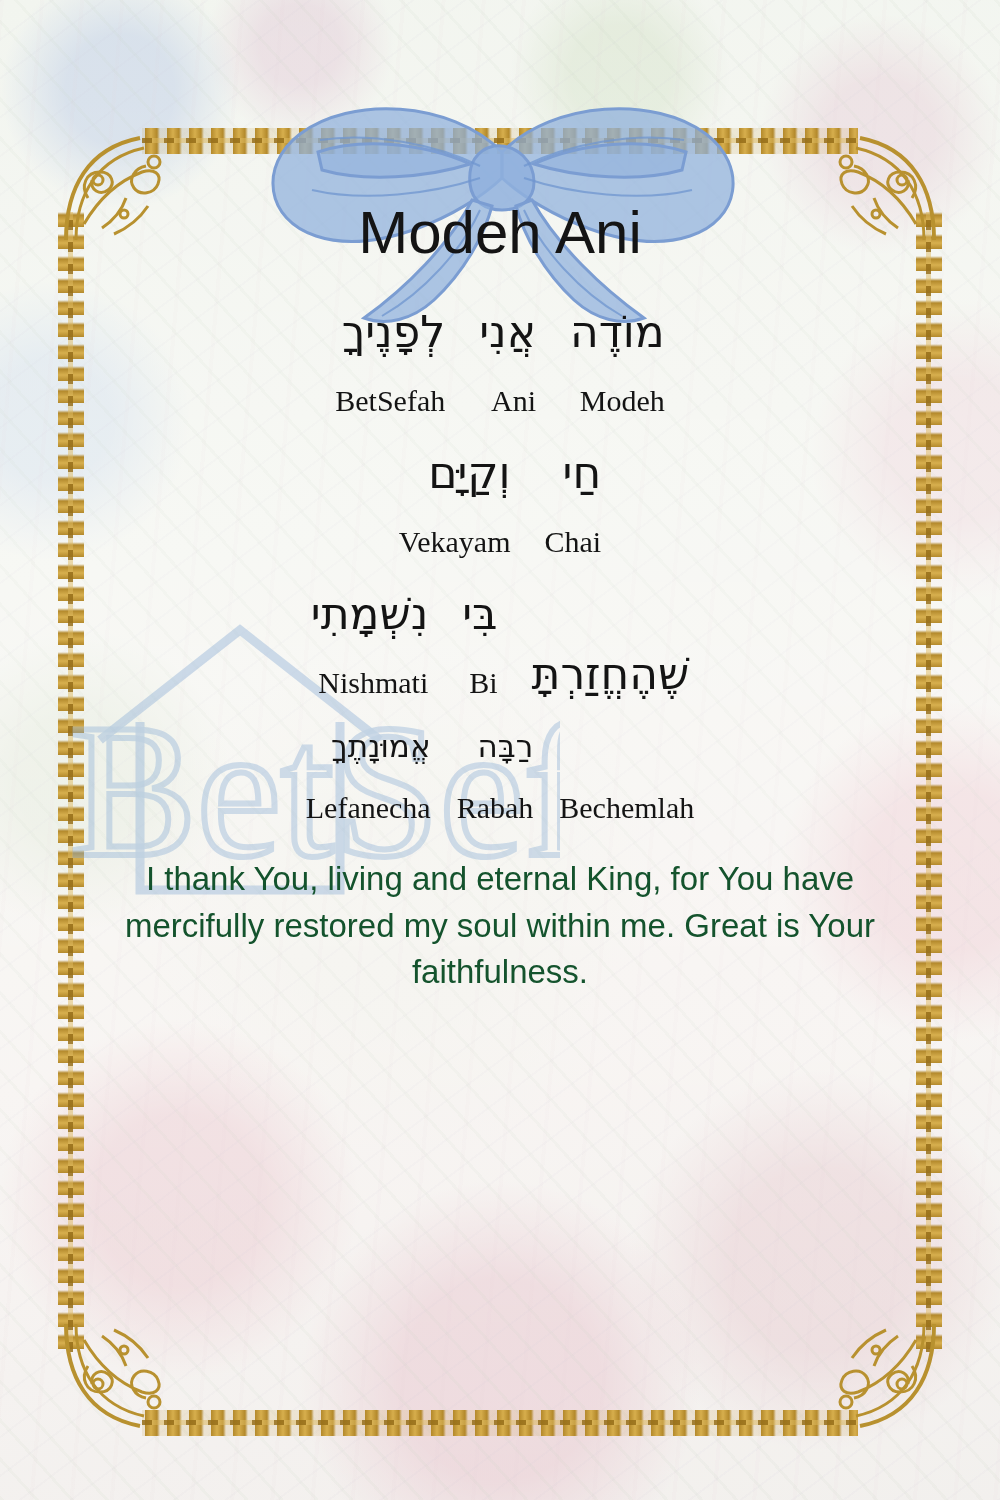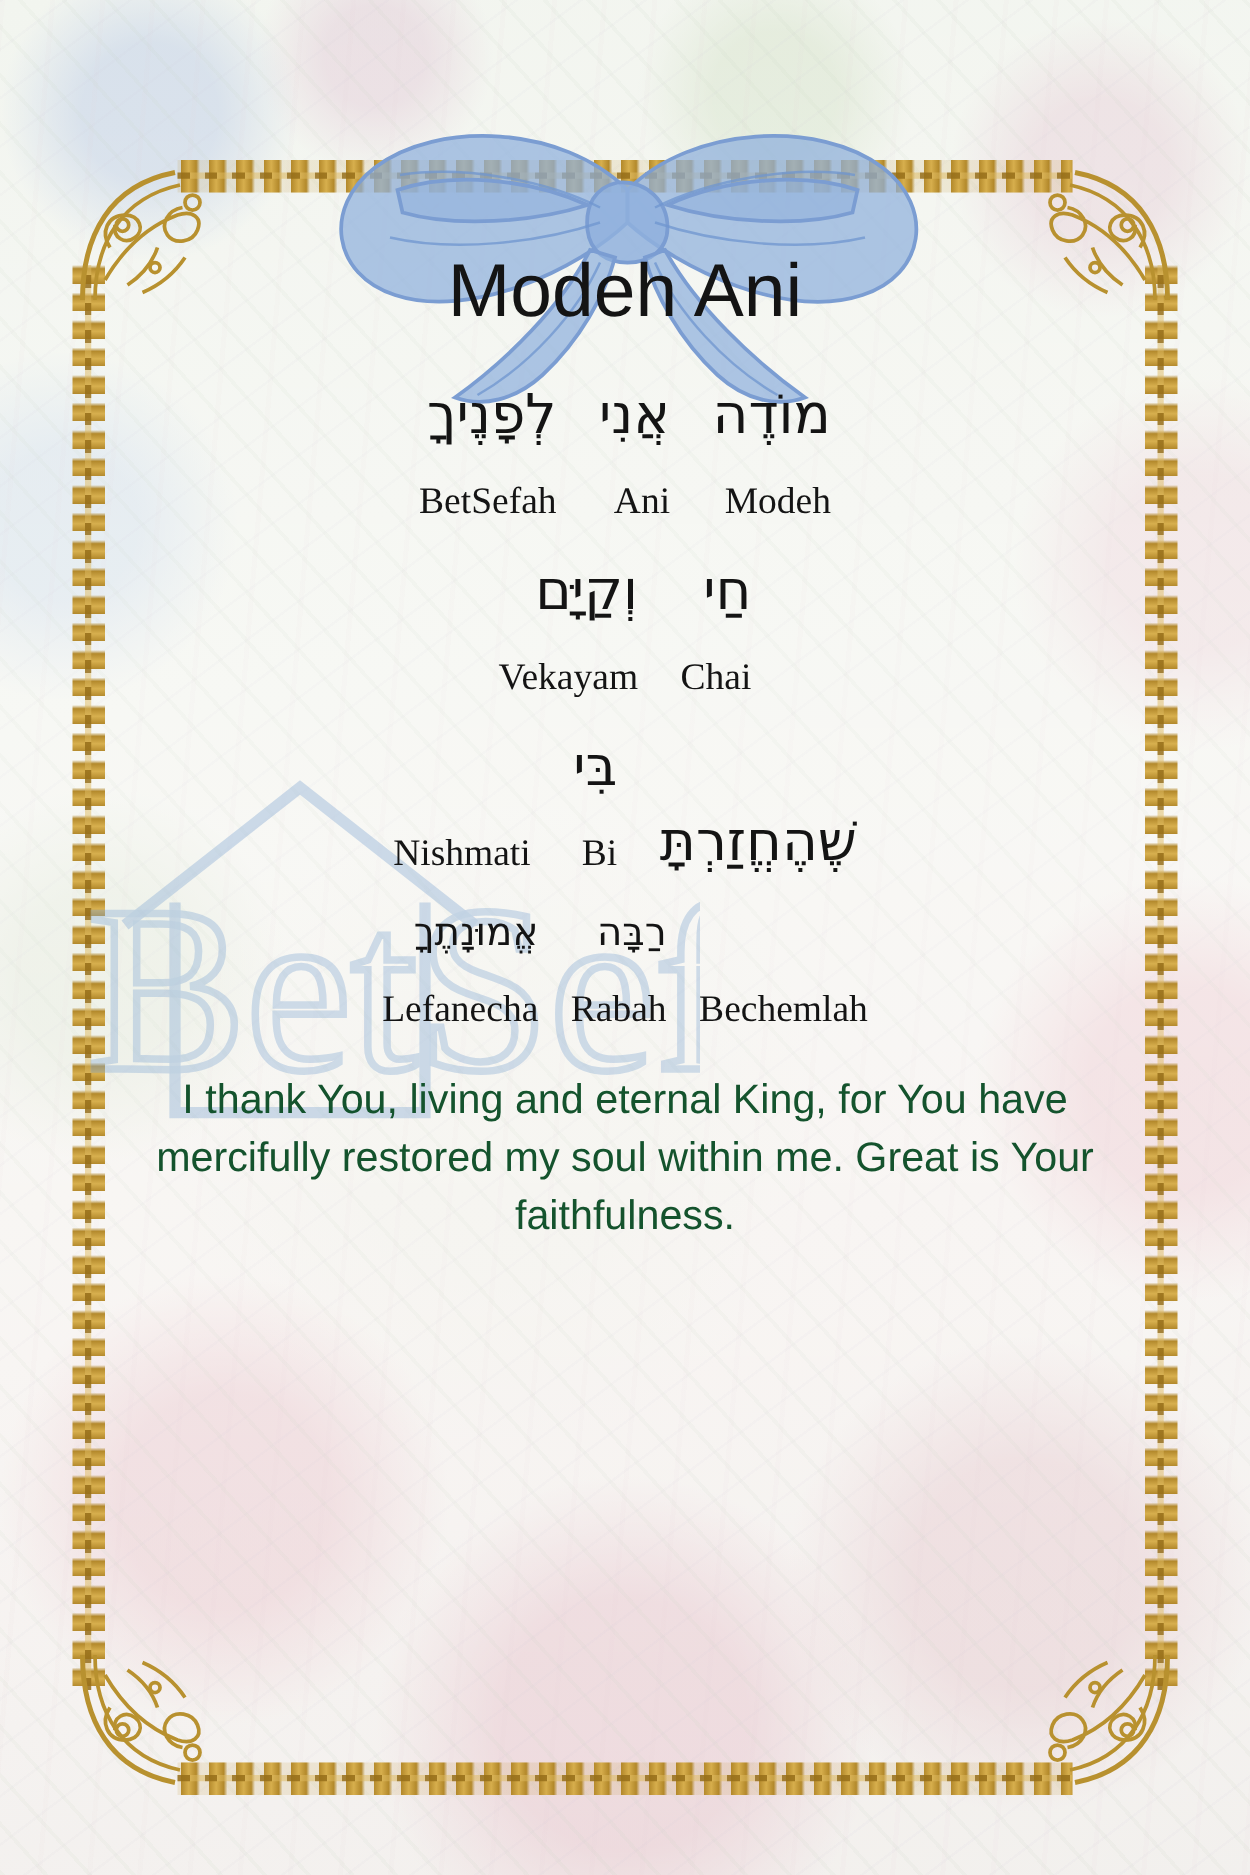--- a/index.html
+++ b/index.html
@@ -357,20 +357,21 @@
     <div class="line l3">
       <div class="line-words">
         <div class="word">
           <span class="he">שֶׁהֶחֱזַרְתָּ</span>
         </div>
         <div class="word">
           <span class="he">בִּי</span>
           <span class="tr">Bi</span>
         </div>
         <div class="word">
+          <span class="he">נִשְׁמָתִי</span>
           <span class="tr">Nishmati</span>
         </div>
       </div>
     </div>
 
     <div class="line l4">
       <div class="line-words">
         <div class="word">
           <span class="tr">Bechemlah</span>
         </div>

